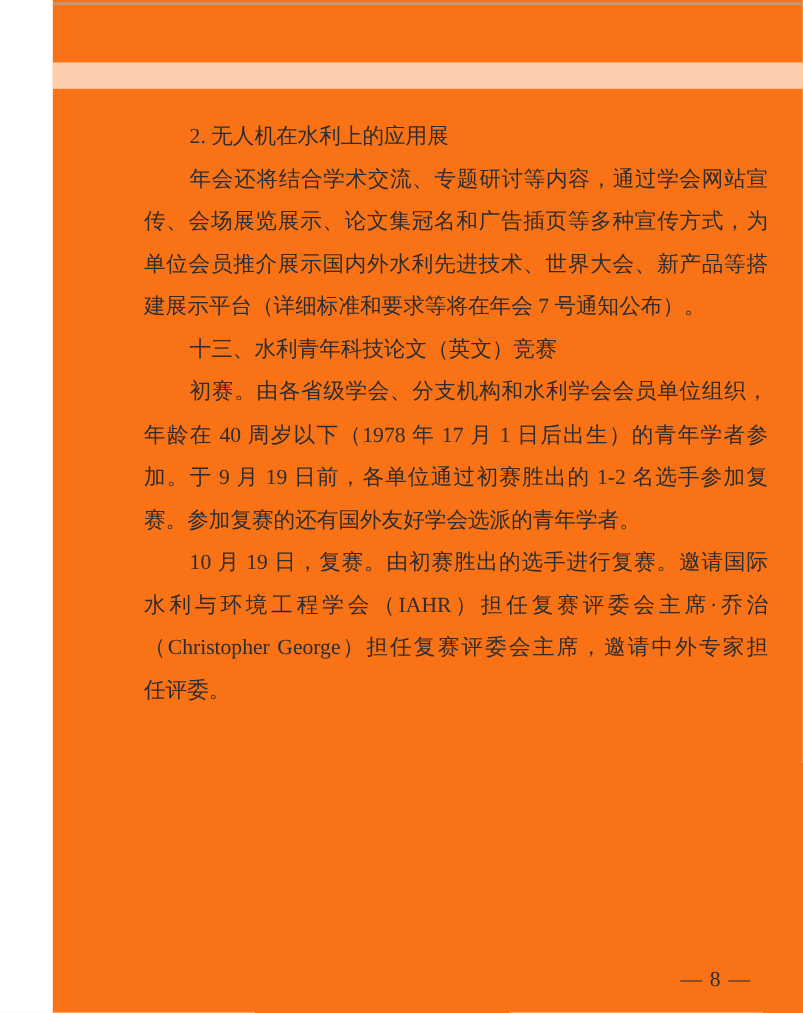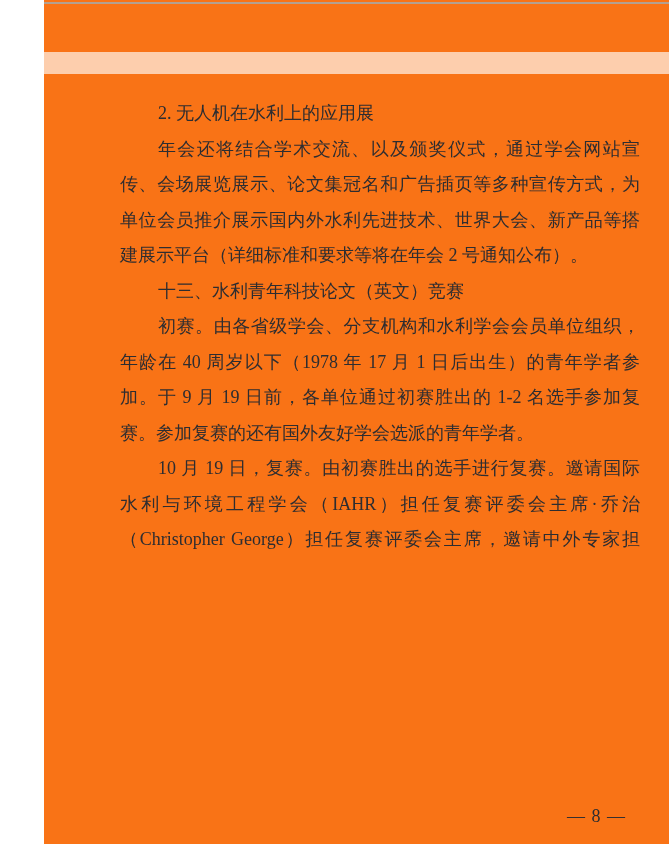--- a/index.html
+++ b/index.html
@@ -84,35 +84,36 @@
 <div class="scan-page">
   <div class="top-edge-line"></div>
   <div class="light-band"></div>
   <div class="right-strip"></div>
 
   <div class="content">
       <div>
         <div class="line indent">2. 无人机在水利上的应用展</div>
       </div>
       <div>
-        <div class="line indent justify">年会还将结合学术交流、以及颁奖仪式，通过学会网站宣</div>
+        <div class="line indent justify">年会还将结合学术交流、专题研讨等内容，通过学会网站宣</div>
         <div class="line justify">传、会场展览展示、论文集冠名和广告插页等多种宣传方式，为</div>
         <div class="line justify">单位会员推介展示国内外水利先进技术、世界大会、新产品等搭</div>
-        <div class="line">建展示平台（详细标准和要求等将在年会 2 号通知公布）。</div>
+        <div class="line">建展示平台（详细标准和要求等将在年会 7 号通知公布）。</div>
       </div>
       <div>
         <div class="line indent">十三、水利青年科技论文（英文）竞赛</div>
       </div>
       <div>
         <div class="line indent justify">初赛。由各省级学会、分支机构和水利学会会员单位组织，</div>
         <div class="line justify">年龄在 40 周岁以下（1978 年 17 月 1 日后出生）的青年学者参</div>
         <div class="line justify">加。于 9 月 19 日前，各单位通过初赛胜出的 1-2 名选手参加复</div>
         <div class="line">赛。参加复赛的还有国外友好学会选派的青年学者。</div>
       </div>
       <div>
         <div class="line indent justify">10 月 19 日，复赛。由初赛胜出的选手进行复赛。邀请国际</div>
         <div class="line justify">水利与环境工程学会（IAHR）担任复赛评委会主席·乔治</div>
         <div class="line justify">（Christopher George）担任复赛评委会主席，邀请中外专家担</div>
+        <div class="line">任评委。</div>
       </div>
     </div>
 
   <div class="page-number">— 8 —</div>
 </div>
 
 </body></html>

